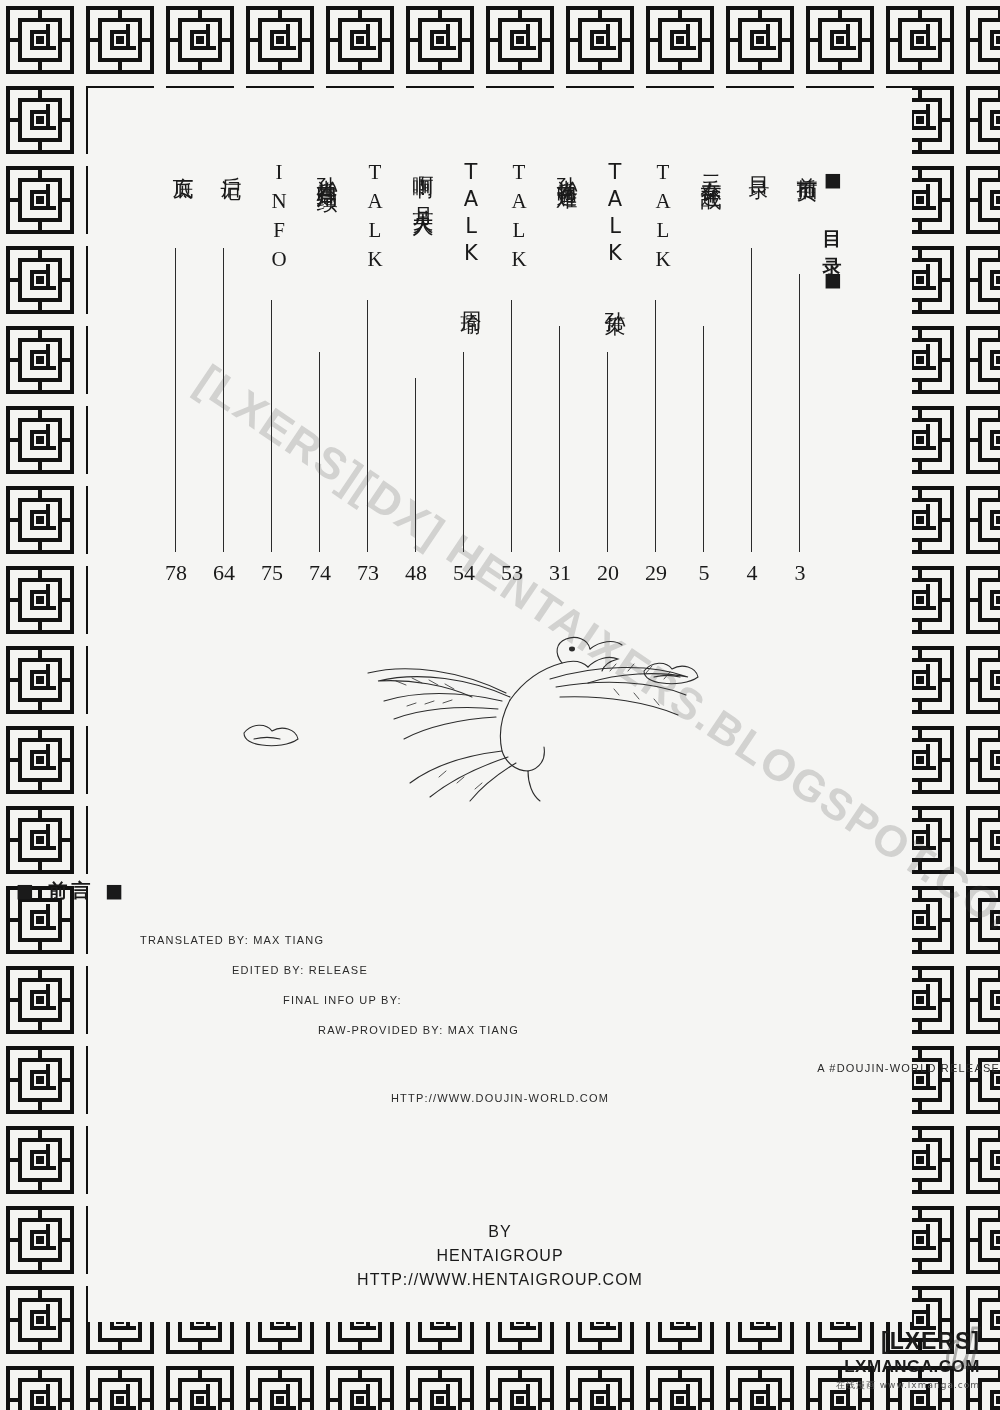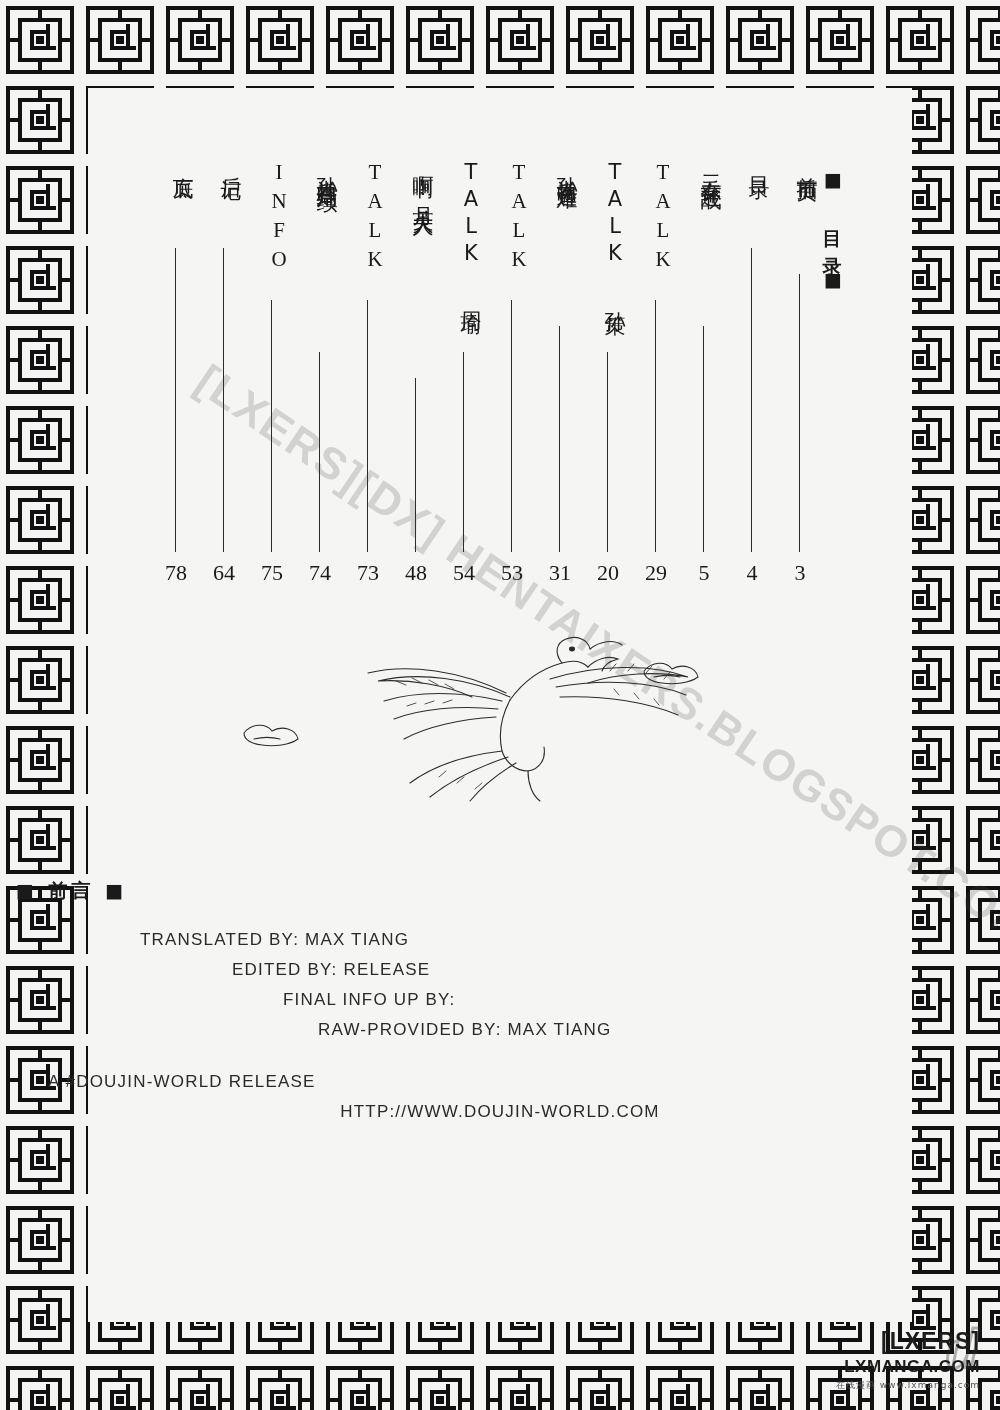--- a/index.html
+++ b/index.html
@@ -117,30 +117,30 @@
     font-family: "DejaVu Sans", sans-serif;
     font-weight: bold;
   }
   .credits {
     position: absolute;
     left: 0; right: 0;
     top: 925px;
   }
   .credit-line {
     font-family: "Liberation Sans", sans-serif;
-    font-size: 17px;
+    font-size: 11px;
     letter-spacing: 1.2px;
     line-height: 30px;
     color: #2a2a2a;
   }
   .c1 { margin-left: 140px; }
   .c2 { margin-left: 232px; }
   .c3 { margin-left: 283px; }
   .c4 { margin-left: 318px; }
-  .c5 { text-align: left; margin-top: 22px; padding-left: 48px; }
+  .c5 { text-align: right; margin-top: 8px; }
   .c6 { text-align: center; }
 
   .publisher {
     position: absolute;
     left: 0; right: 0;
     top: 1220px;
     text-align: center;
   }
   .publisher div {
     font-family: "Liberation Sans", sans-serif;
@@ -367,20 +367,25 @@
 
   <div class="credits">
     <div class="credit-line c1">TRANSLATED BY: MAX TIANG</div>
     <div class="credit-line c2">EDITED BY: RELEASE</div>
     <div class="credit-line c3">FINAL INFO UP BY:</div>
     <div class="credit-line c4">RAW-PROVIDED BY: MAX TIANG</div>
     <div class="credit-line c5">A #DOUJIN-WORLD  RELEASE</div>
     <div class="credit-line c6">HTTP://WWW.DOUJIN-WORLD.COM</div>
   </div>
 
+  <div class="publisher">
+    <div>BY</div>
+    <div>HENTAIGROUP</div>
+    <div>HTTP://WWW.HENTAIGROUP.COM</div>
+  </div>
 
   <div class="wm-diagonal">[LXERS][DX] HENTAIXERS.BLOGSPOT.COM</div>
 
   <div class="wm-corner">
     <div class="swirl">ⅆ</div>
     <div class="l1">[LXERS]</div>
     <div class="l2">LXMANGA.COM</div>
     <div class="l3">在线漫画 www.lxmanga.com</div>
   </div>
 

